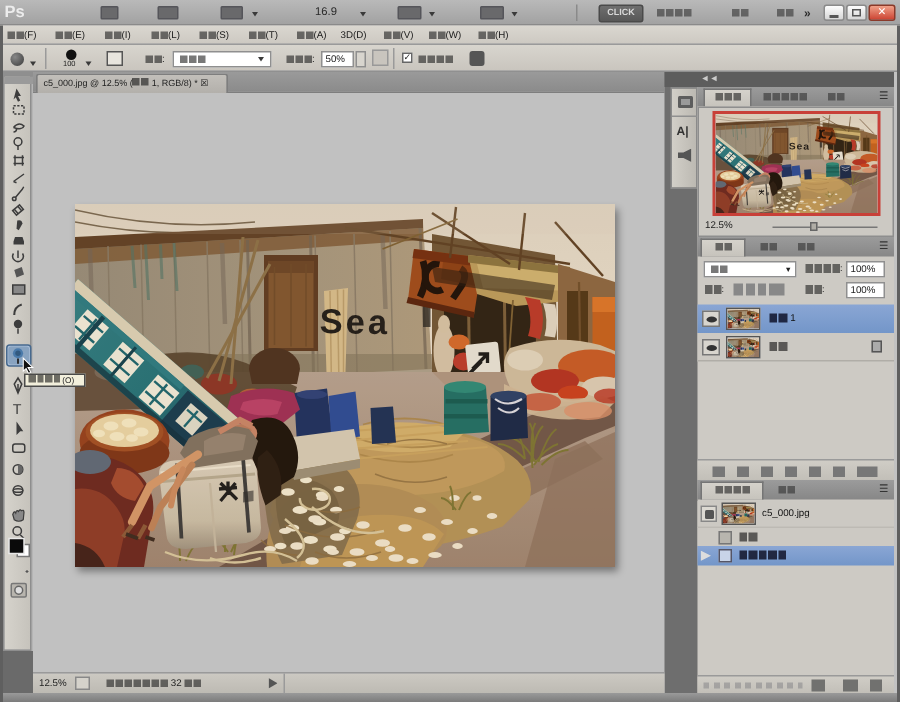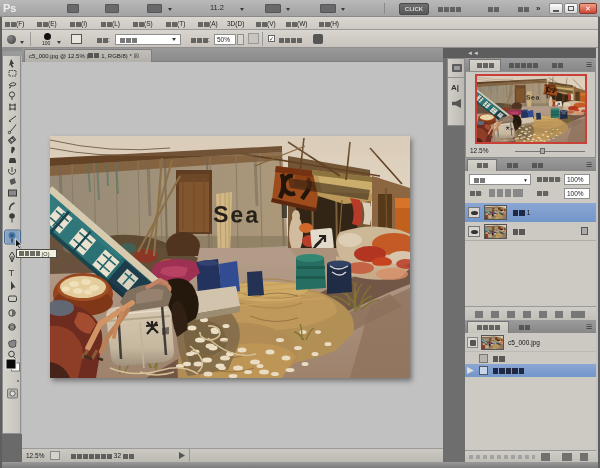--- a/index.html
+++ b/index.html
@@ -401,21 +401,21 @@
 </symbol>
 </defs>
 </svg>
 
 <div id="titlebar" class="abs">
   <div id="ps" class="abs">Ps</div>
   <div class="abs tbicon" style="left:67px;width:12px"></div>
   <div class="abs tbicon" style="left:105px;width:14px"></div>
   <div class="abs tbicon" style="left:147px;width:15px"></div>
   <div class="abs caret" style="left:168px"></div>
-  <div id="zoomtxt" class="abs" style="left:210px">11.2</div>
+  <div id="zoomtxt" class="abs" style="left:210px">16.9</div>
   <div class="abs caret" style="left:240px"></div>
   <div class="abs tbicon" style="left:265px;width:16px"></div>
   <div class="abs caret" style="left:286px"></div>
   <div class="abs tbicon" style="left:320px;width:16px"></div>
   <div class="abs caret" style="left:341px"></div>
   <div id="wsep" class="abs"></div>
   <div id="clickbtn" class="abs">CLICK</div>
   <div class="abs" style="left:437px;top:5px"><span class="cjs" style="background:rgba(30,30,30,.52)"></span><span class="cjs" style="background:rgba(30,30,30,.52)"></span><span class="cjs" style="background:rgba(30,30,30,.52)"></span><span class="cjs" style="background:rgba(30,30,30,.52)"></span></div>
   <div class="abs" style="left:487px;top:5px"><span class="cjs" style="background:rgba(30,30,30,.52)"></span><span class="cjs" style="background:rgba(30,30,30,.52)"></span></div>
   <div class="abs" style="left:517px;top:5px"><span class="cjs" style="background:rgba(30,30,30,.52)"></span><span class="cjs" style="background:rgba(30,30,30,.52)"></span></div>

